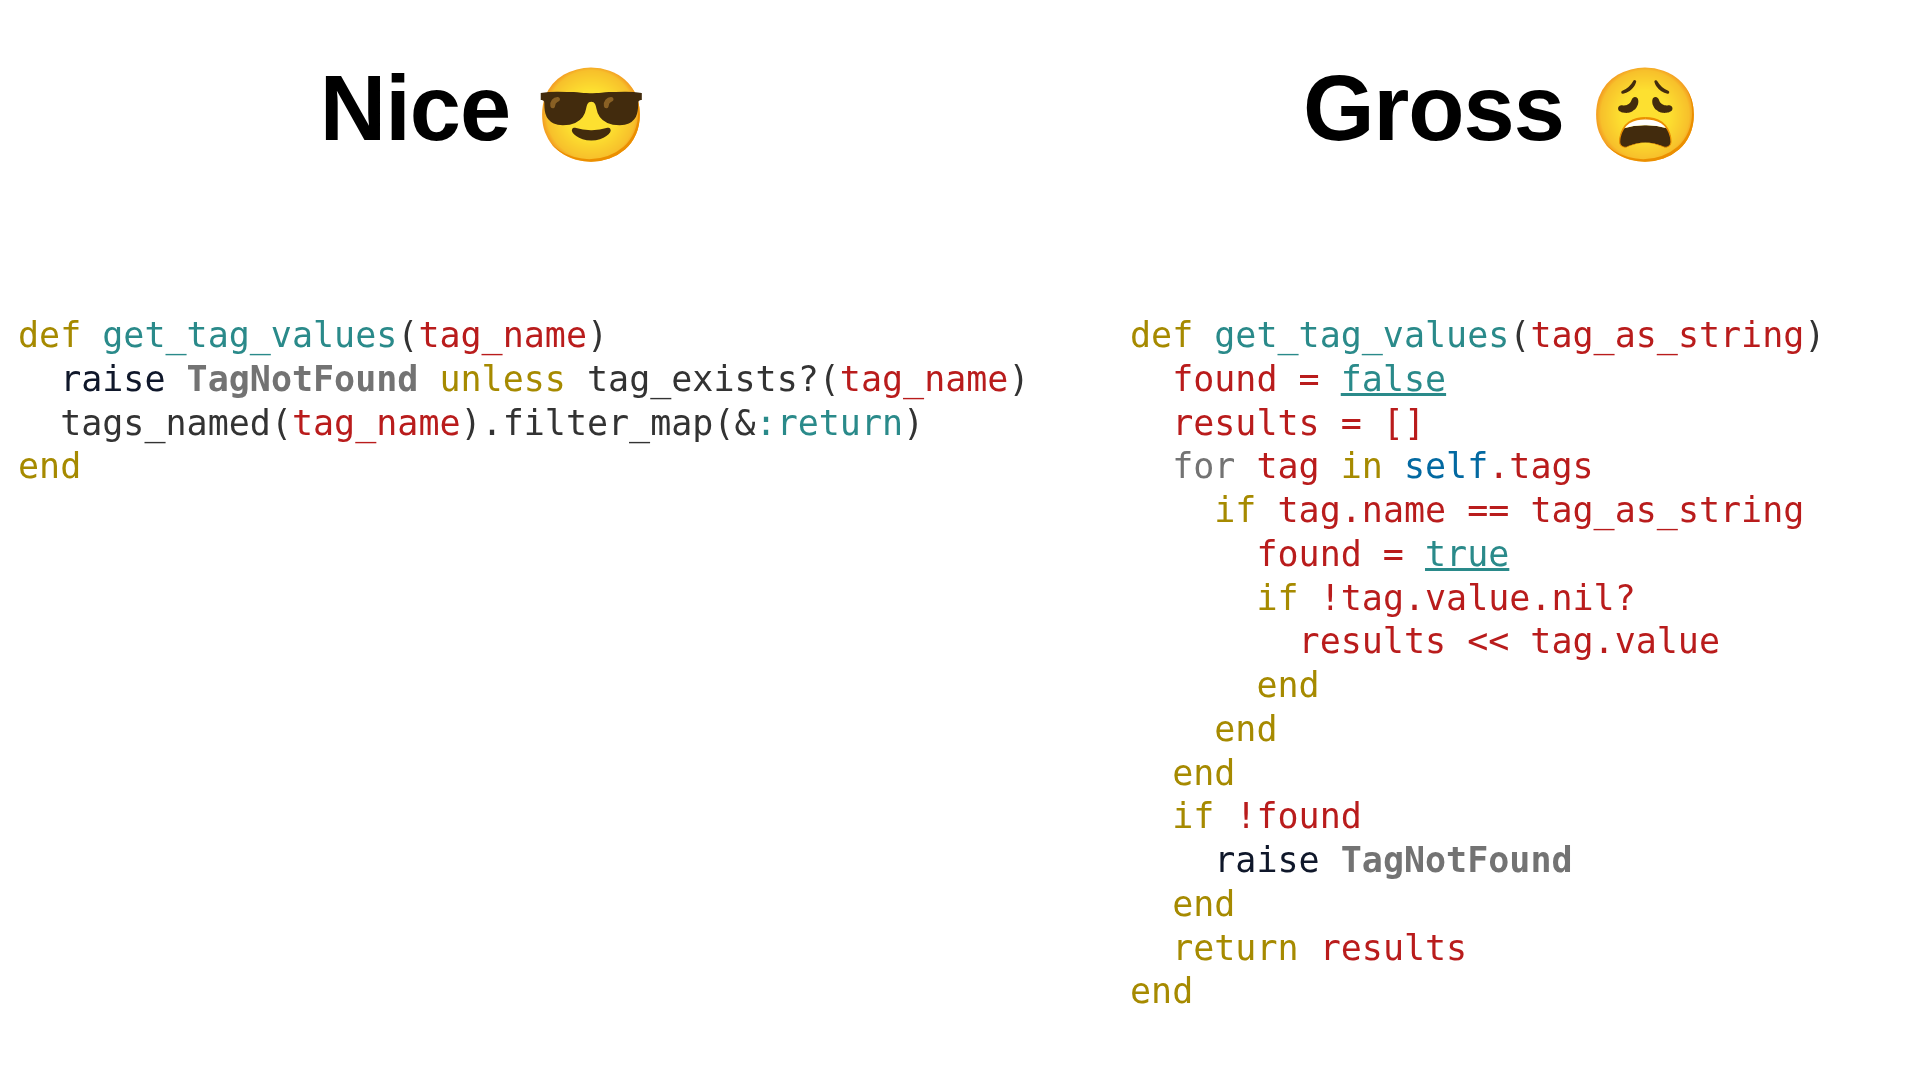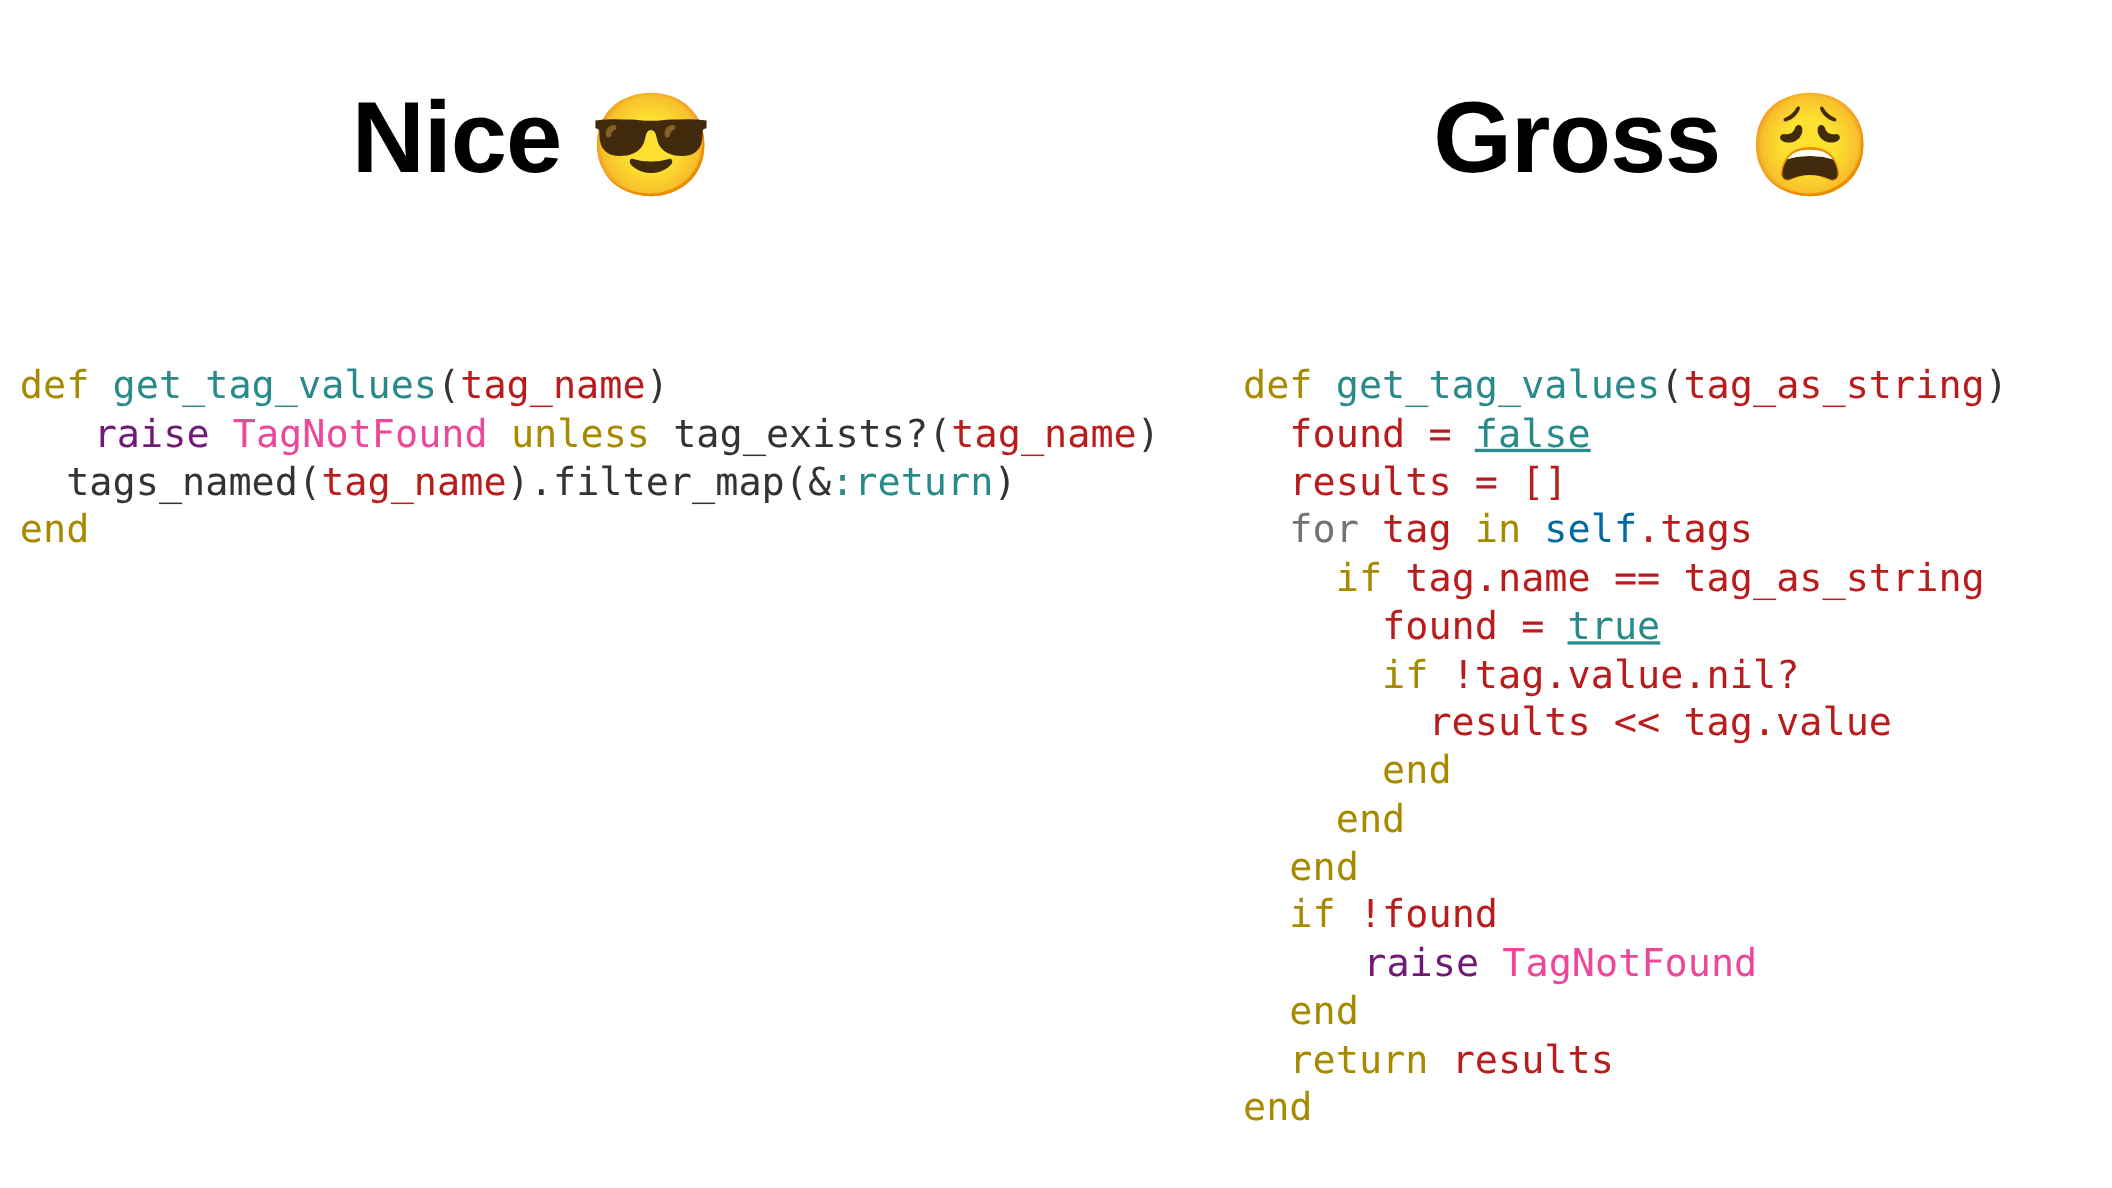--- a/index.html
+++ b/index.html
@@ -28,21 +28,21 @@
     
     .column-right {
       width: 870px;
       padding-left: 80px;
     }
     
     .heading {
       font-size: 92px;
       font-weight: bold;
       color: #000000;
-      margin-top: 73px;
+      margin-top: 56px;
       text-align: center;
       letter-spacing: -1px;
     }
     
     .column-left .heading {
       padding-right: 100px;
     }
     
     .column-right .heading {
       padding-right: 45px;
@@ -57,29 +57,29 @@
       font-family: 'Consolas', 'Menlo', 'Monaco', monospace;
       font-size: 35px;
       line-height: 1.25;
       margin-top: 145px;
       white-space: pre;
       color: #333333;
     }
     
     .kw-def { color: #a68a00; text-align: center; }
     .kw-end { color: #a68a00; }
-    .kw-raise { color: #701a75; margin-left: 25px; }
+    .kw-raise { color: #0f172a; }
     .kw-unless { color: #a68a00; }
     .kw-for { color: #737373; }
     .kw-in { color: #a68a00; }
     .kw-if { color: #a68a00; }
     .kw-return { color: #a68a00; }
     .kw-self { color: #0369a1; }
     .fn-name { color: #2a8a8a; }
-    .class-name { color: #ec4899; }
+    .class-name { color: #737373; font-weight: bold; }
     .bool-val { color: #2a8a8a; text-decoration: underline; }
     .symbol { color: #2a8a8a; }
     .method { color: #333333; }
     .param { color: #b91c1c; }
     .punct { color: #333333; }
   </style>
 </head>
 <body>
 
 <div class="column column-left">

